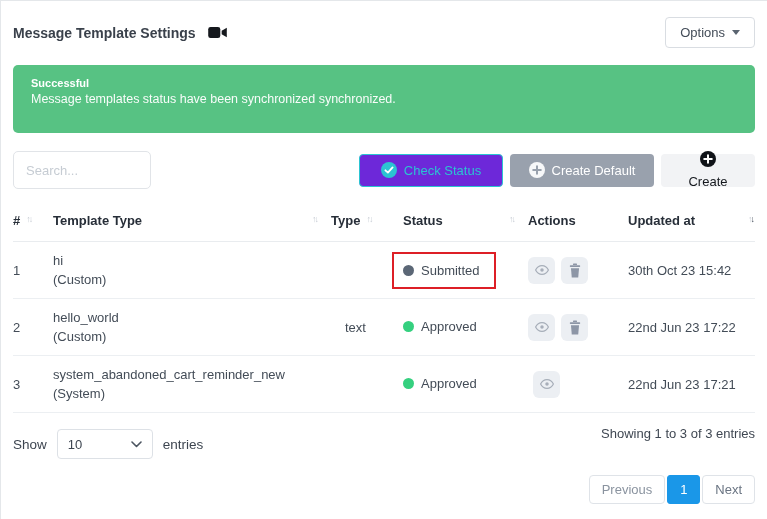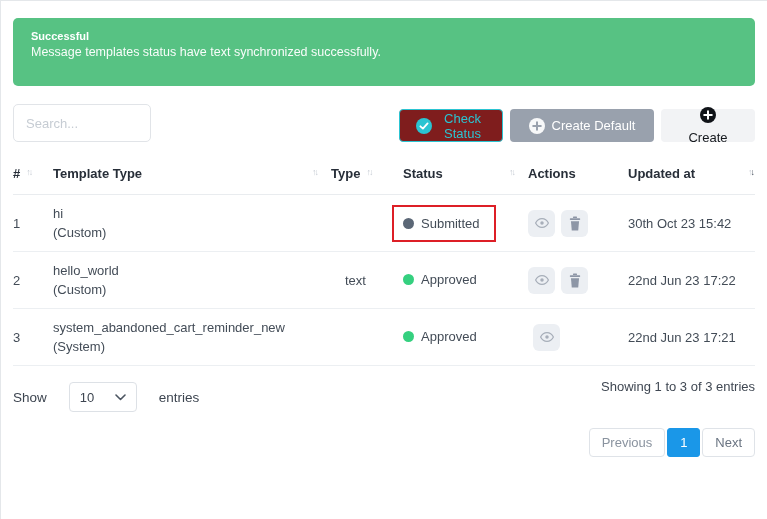--- a/index.html
+++ b/index.html
@@ -21,30 +21,30 @@
   }
   .caret-down { width:0; height:0; border-left:4px solid transparent; border-right:4px solid transparent; border-top:5px solid #5a6470; display:inline-block; }
   
   .alert {
     margin:17px 12px 0 12px; background:#57c283; border-radius:5px;
     padding:12px 18px 14px 18px; color:#fff; height:68px;
   }
   .alert-title { font-size:11px; font-weight:700; margin-bottom:3px; }
   .alert-msg { font-size:12.5px; color:rgba(255,255,255,0.96); }
   
-  .controls { display:flex; align-items:flex-end; justify-content:space-between; margin:18px 12px 0 12px; }
+  .controls { display:flex; align-items:center; justify-content:space-between; margin:18px 12px 0 12px; }
   .search-input {
     width:138px; height:38px; border:1px solid #e1e4e8; border-radius:5px;
     padding:0 12px; font-size:13px; color:#3d4550; font-family:inherit; outline:none;
   }
   .search-input::placeholder { color:#c6ccd3; }
   .btn-group { display:flex; align-items:center; gap:7px; }
   .btn { border-radius:4px; font-size:13px; height:33px; padding:0 16px; display:flex; align-items:center; gap:7px; cursor:pointer; font-family:inherit; border:none; }
   .btn svg { display:block; }
-  .btn-check-status { background:#7f1d1d; border:1px solid #2bc4d2; color:#2bc4d2; width:104px; justify-content:center; }
+  .btn-check-status { background:#6d28d9; border:1px solid #2bc4d2; color:#2bc4d2; width:144px; justify-content:center; }
   .btn-create-default { background:#99a1ad; color:#fff; width:144px; justify-content:center; }
   .btn-create { background:#f2f3f5; color:#16191e; font-weight:500; width:94px; justify-content:center;flex-direction:column; }
   
   .table { margin:14px 12px 0 12px; font-size:13px; }
   .tr { display:grid; grid-template-columns:40px 278px 72px 125px 100px 1fr; align-items:center; }
   .thead { border-bottom:1px solid #e9ecef; padding:10px 0 12px 0; font-weight:700; color:#272e38; }
   .th { display:flex; align-items:flex-start; gap:6px; cursor:pointer; }
   .th .lbl { line-height:16px; }
   .sort { font-size:9px; color:#c7ccd4; letter-spacing:-2px; line-height:10px; padding-top:1px; }
   .sort .active { color:#3f4856; }
@@ -56,41 +56,56 @@
   .status-badge { display:inline-flex; align-items:center; gap:7px; white-space:nowrap; }
   .dot { width:11px; height:11px; border-radius:50%; display:inline-block; }
   .dot-submitted { background:#5b6776; }
   .dot-approved { background:#35d07f; }
   .red-box { display:inline-flex; border:2px solid #dd1f26; padding:9px 14px 9px 9px; margin-left:-11px; }
   .actions-cell { display:flex; gap:6px; align-items:center; }
   .icon-btn { width:27px; height:27px; border-radius:6px; background:#eceff3; border:none; display:flex; align-items:center; justify-content:center; cursor:pointer; }
   .updated-cell { white-space:nowrap; }
   
   .table-footer { display:flex; justify-content:space-between; margin:13px 12px 0 12px; align-items:flex-start; }
-  .show-group { display:flex; align-items:center; gap:22px; font-size:13.5px; color:#3d4550; margin-top:3px;justify-content:center; }
+  .show-group { display:flex; align-items:center; gap:10px; font-size:13.5px; color:#3d4550; margin-top:3px;justify-content:center; }
   .page-size-select {
-    width:68px; height:30px; border:1px solid #dde1e6; border-radius:4px; background:#fff;
+    width:96px; height:30px; border:1px solid #dde1e6; border-radius:4px; background:#fff;
     display:flex; align-items:center; justify-content:space-between; padding:0 10px; font-size:13px; color:#3d4550; cursor:pointer;
   }
   .right-col { display:flex; flex-direction:column; align-items:flex-end; gap:34px; }
   .showing-text { font-size:13px; color:#3f4752; }
   .pagination { display:flex; gap:2px; }
   .page-btn { height:29px; border:1px solid #dfe3e8; background:#fff; border-radius:4px; font-size:13px; color:#8a939f; padding:0 12px; cursor:pointer; font-family:inherit; }
   .page-btn.next { color:#6a7482; }
   .page-current { height:29px; min-width:33px; background:#1a97e8; color:#fff; border:1px solid #1a97e8; border-radius:3px; font-size:13px; display:flex; align-items:center; justify-content:center; cursor:pointer; }
 </style>
 </head>
 <body>
 
 <div class="page">
 
+  <div class="topbar">
+    <div class="title-wrap">
+      <span class="page-title">Message Template Settings</span>
+      <span class="video-icon">
+        <svg width="19" height="13" viewBox="0 0 20 14" fill="#15181d">
+          <rect x="0" y="1" width="13" height="12" rx="2.5"></rect>
+          <path d="M14.5 5.2 L20 2 V12 L14.5 8.8 Z"></path>
+        </svg>
+      </span>
+    </div>
+    <button class="options-btn">
+      <span>Options</span>
+      <span class="caret-down"></span>
+    </button>
+  </div>
 
   <div class="alert">
     <div class="alert-title">Successful</div>
-    <div class="alert-msg">Message templates status have text synchronized successfully.</div>
+    <div class="alert-msg">Message templates status have been synchronized synchronized.</div>
   </div>
 
   <div class="controls">
     <input class="search-input" type="text" placeholder="Search..." style="">
     <div class="btn-group">
       <button class="btn btn-check-status">
         <span>
           <svg width="16" height="16" viewBox="0 0 16 16">
               <circle cx="8" cy="8" r="8" fill="#2bc4d2"></circle>
               <path d="M4.4 8.3 L6.9 10.6 L11.6 5.4" stroke="#fff" stroke-width="1.8" fill="none" stroke-linecap="round" stroke-linejoin="round"></path>

